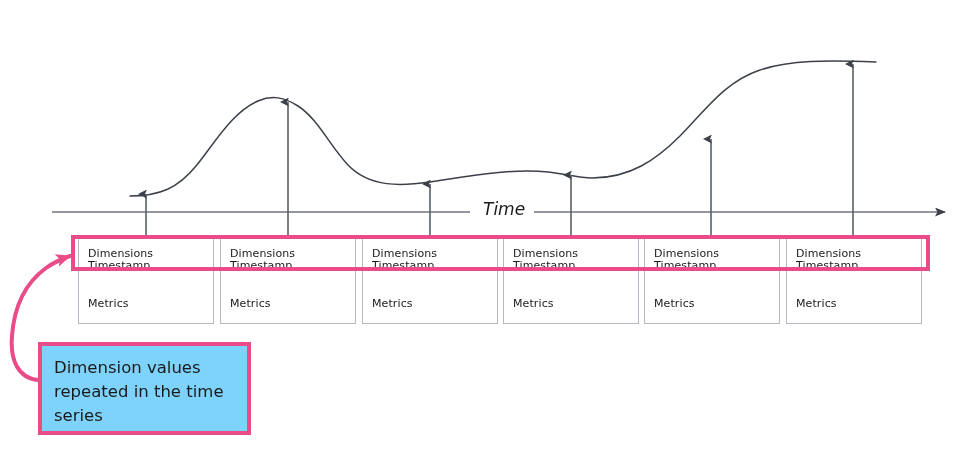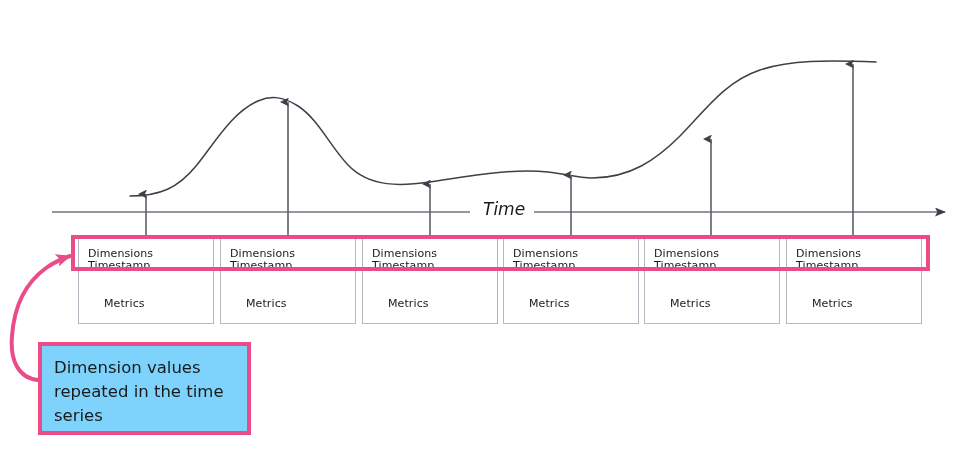--- a/index.html
+++ b/index.html
@@ -45,21 +45,21 @@
     position: absolute;
     left: 9px;
     font-size: 11px;
     line-height: 17px;
     color: #1a1a1a;
     white-space: nowrap;
     letter-spacing: 0.1px;
   }
   .record-line.l0 { top: 8px; }
   .record-line.l1 { top: 20px; }
-  .record-line.l2 { top: 58px; margin-left: 16px; }
+  .record-line.l2 { top: 58px; }
 
   
   #dimension-highlight {
     position: absolute;
     left: 71px;
     top: 235px;
     width: 859px;
     height: 36px;
     box-sizing: border-box;
     border: 4px solid #ea4c89;

